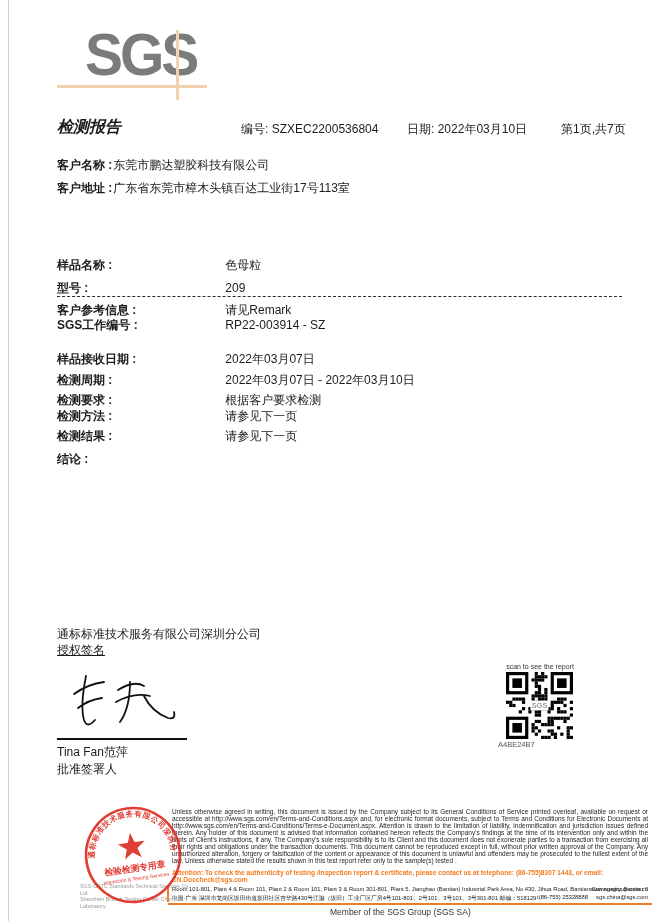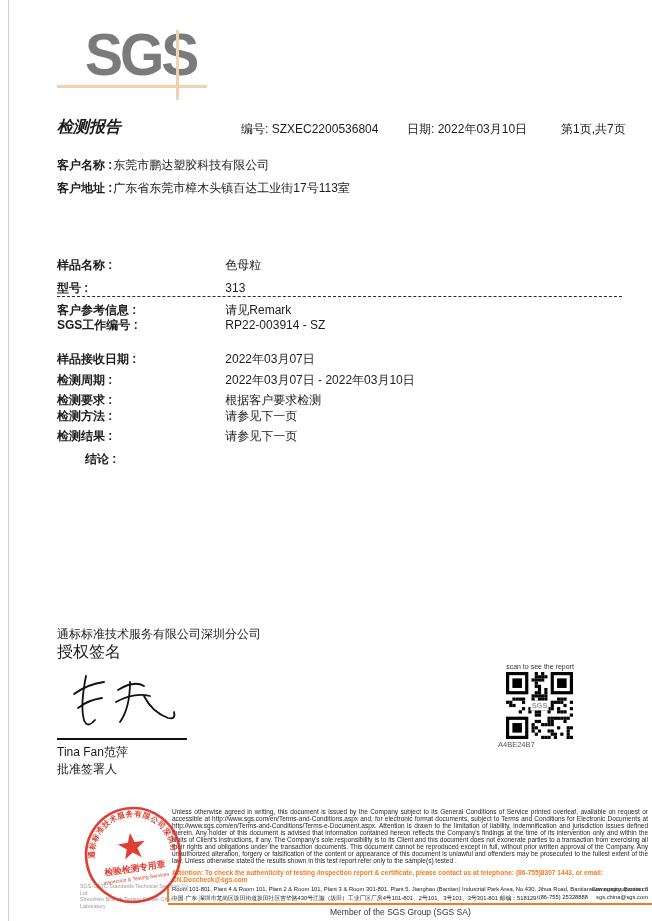--- a/index.html
+++ b/index.html
@@ -22,25 +22,25 @@
   
   .row{position:absolute;left:57px;font-size:12px;white-space:nowrap;}
   .lbl{display:inline-block;font-weight:bold;}
   .lbl.w1{width:53px;}
   .lbl.w2{width:165px;margin-top:44px;}
   .lbl.w3{width:165px;}
   .val{display:inline-block;}
   .note{position:absolute;left:57px;font-size:12px;}
   .dash-sep{position:absolute;left:57px;top:296px;width:565px;border-top:1.5px dashed #2a2a2a;}
   
-  .concl-lbl{position:absolute;left:57px;top:451px;font-size:12px;font-weight:bold;margin-left:28px;}
+  .concl-lbl{position:absolute;left:57px;top:451px;font-size:12px;font-weight:bold;}
   .concl-text{position:absolute;left:222px;top:451px;width:392px;font-size:12px;line-height:18.5px;}
   
   .sig-company{position:absolute;left:57px;top:626px;font-size:12px;}
-  .sig-auth{position:absolute;left:57px;top:642px;font-size:16px;}
+  .sig-auth{position:absolute;left:57px;top:642px;font-size:12px;text-decoration:underline;}
   .sig-svg{position:absolute;left:60px;top:668px;}
   .sig-line{position:absolute;left:57px;top:738px;width:130px;height:2px;background:#111;}
   .sig-name{position:absolute;left:57px;top:744px;font-size:12px;}
   .sig-role{position:absolute;left:57px;top:761px;font-size:12px;}
   
   .qr-caption{position:absolute;left:498px;top:663px;width:84px;text-align:center;font-size:7px;color:#333;}
   .qr-box{position:absolute;left:506px;top:672px;width:67px;height:67px;}
   .qr-code-label{position:absolute;left:498px;top:740px;width:84px;text-align:left;font-size:7.5px;color:#555;}
   
   .disclaimer{position:absolute;left:172px;top:808px;width:476px;font-size:6.5px;
@@ -88,21 +88,21 @@
     <span class="lbl w1">客户地址 :</span>
     <span class="val">广东省东莞市樟木头镇百达工业街17号113室</span>
   </div>
 
   <div class="row" style="top:213px">
     <span class="lbl w2">样品名称 :</span>
     <span class="val">色母粒</span>
   </div>
   <div class="row" style="top:236px">
     <span class="lbl w2">型号 :</span>
-    <span class="val">313</span>
+    <span class="val">209</span>
   </div>
   <div class="row" style="top:258px">
     <span class="lbl w2">客户参考信息 :</span>
     <span class="val">请见Remark</span>
   </div>
   <div class="dash-sep"></div>
 
   <div class="row" style="top:317px">
     <span class="lbl w3">SGS工作编号 :</span>
     <span class="val">RP22-003914 - SZ</span>

